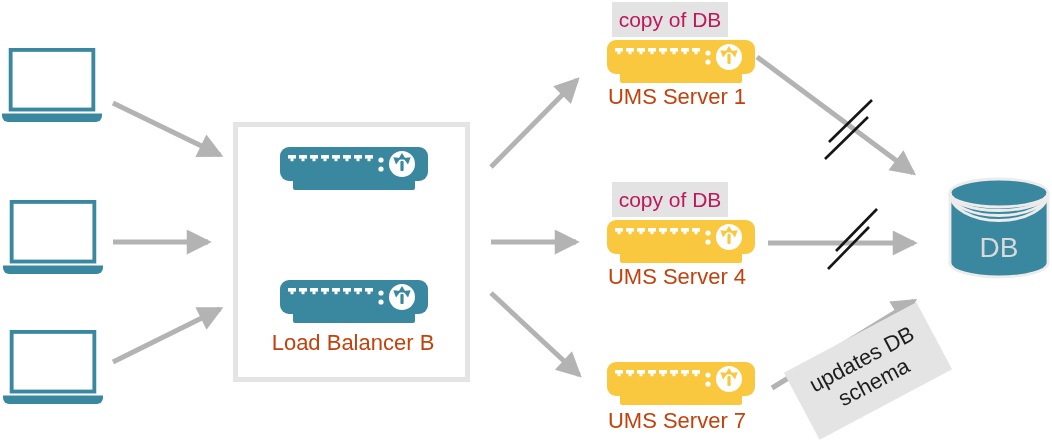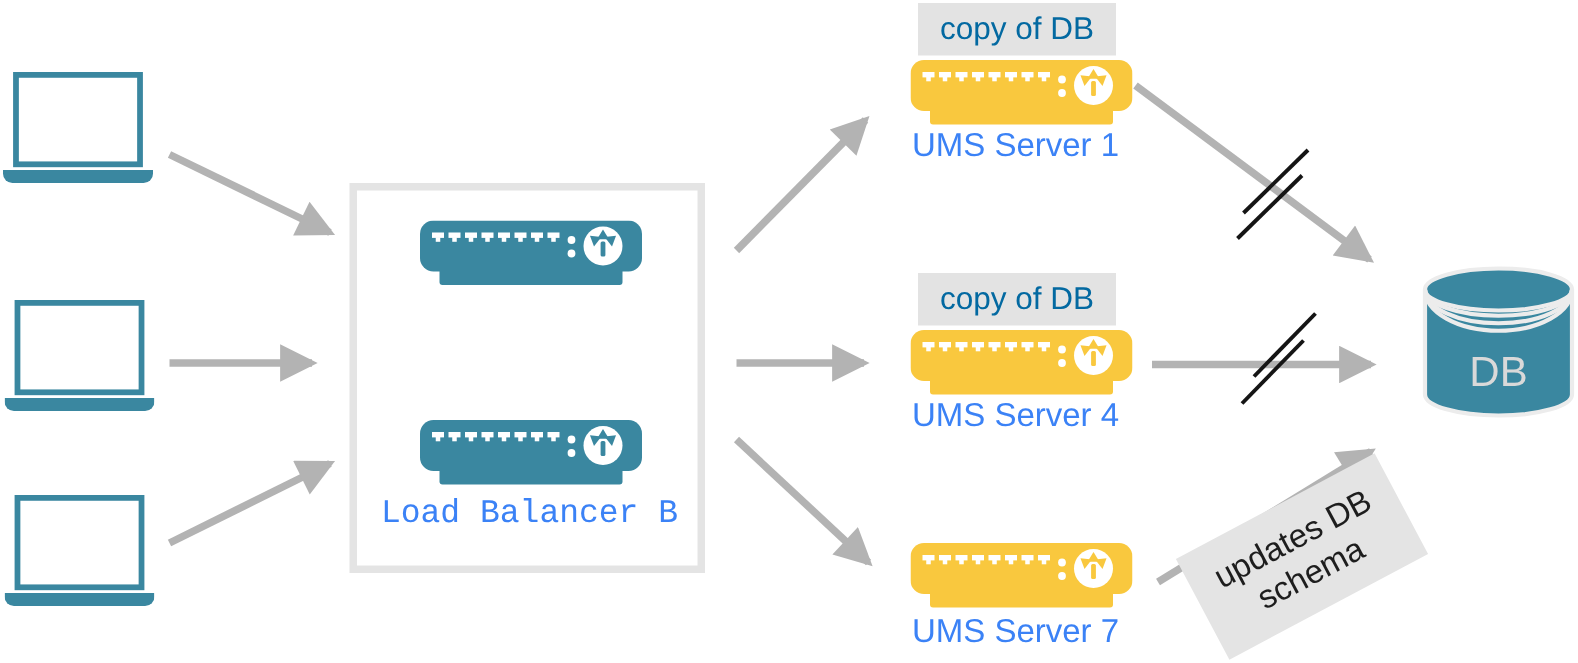--- a/index.html
+++ b/index.html
@@ -22,31 +22,31 @@
   .server.teal{color:#3a87a0;}
   .server.yellow{color:#f9c83e;}
   .srv-lb-a{left:280px;top:147px;}
   .srv-lb-b{left:280px;top:280px;}
   .srv-ums1{left:607px;top:40px;}
   .srv-ums2{left:607px;top:220px;}
   .srv-ums3{left:607px;top:362px;}
   .db-icon{position:absolute;left:948px;top:176px;width:102px;height:104px;}
   
   .node-label{
-    position:absolute;color:#3b82f6;font-size:22px;line-height:24px;
+    position:absolute;color:#c2410c;font-size:22px;line-height:24px;
     text-align:center;white-space:nowrap;
   }
   .lbl-lb-a{left:233px;width:240px;top:192px;}
-  .lbl-lb-b{left:233px;width:240px;top:331px;font-family:Liberation Mono, monospace;}
+  .lbl-lb-b{left:233px;width:240px;top:331px;}
   .lbl-ums1{left:577px;width:200px;top:85px;}
   .lbl-ums2{left:577px;width:200px;top:265px;}
   .lbl-ums3{left:577px;width:200px;top:409px;}
   .badge{
-    position:absolute;width:132px;height:35px;background:#e3e3e3;
-    color:#0369a1;font-size:21px;display:flex;align-items:center;justify-content:center;
+    position:absolute;width:116px;height:35px;background:#e3e3e3;
+    color:#be185d;font-size:21px;display:flex;align-items:center;justify-content:center;
     white-space:nowrap;
   }
   .badge-1{left:612px;top:2px;}
   .badge-2{left:612px;top:182px;}
   .updates-label{
     position:absolute;left:793px;top:333px;width:150px;height:76px;
     background:#e4e4e4;color:#1d1d1d;font-size:22px;line-height:26px;
     display:flex;flex-direction:column;align-items:center;justify-content:center;
     transform:rotate(-28deg);text-align:center;white-space:nowrap;
   }

